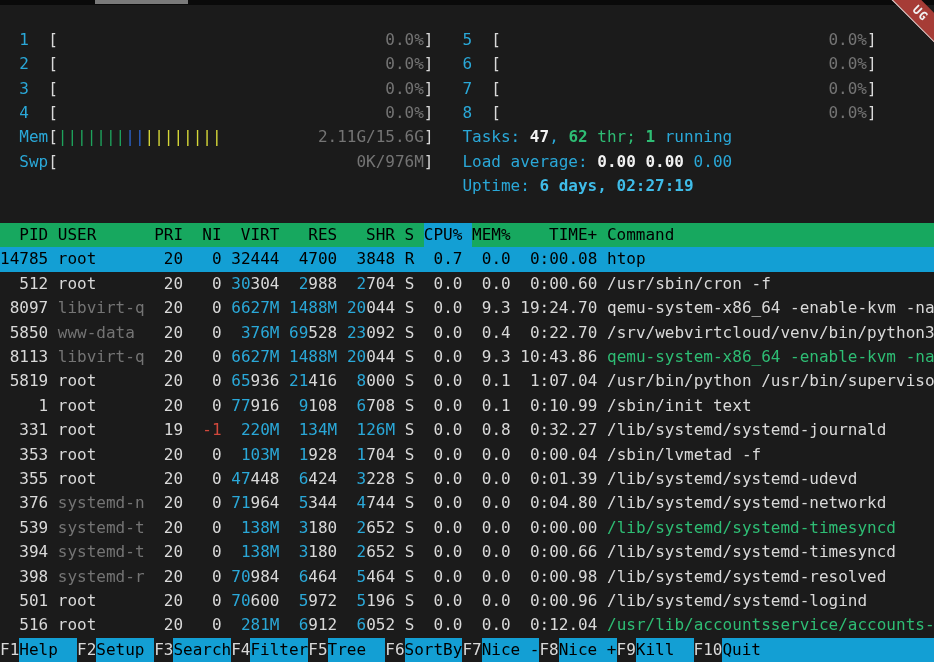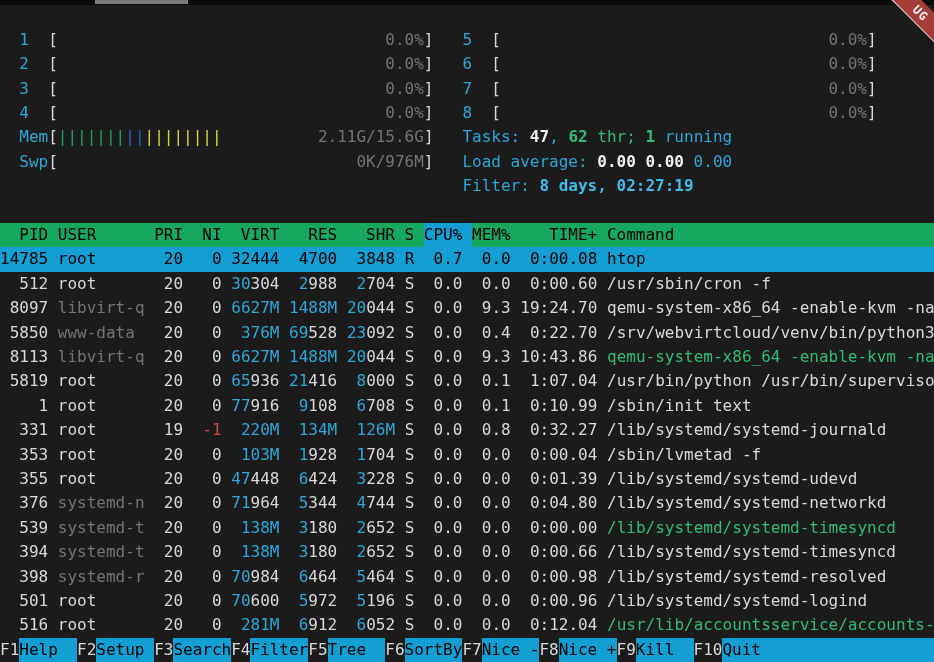--- a/index.html
+++ b/index.html
@@ -19,21 +19,21 @@
 <body>
 
 <div id="stage">
   <div id="term">
       <div class="row" style="top: 27.8px;"><span>  </span><span><span style="color: rgb(42, 168, 216);">1  </span><span style="color: rgb(217, 217, 217);">[</span><span style="color: rgb(116, 116, 116);">                                  0.0%</span><span style="color: rgb(217, 217, 217);">]</span></span><span>   </span><span><span style="color: rgb(42, 168, 216);">5  </span><span style="color: rgb(217, 217, 217);">[</span><span style="color: rgb(116, 116, 116);">                                  0.0%</span><span style="color: rgb(217, 217, 217);">]</span></span></div>
       <div class="row" style="top: 52.2px;"><span>  </span><span><span style="color: rgb(42, 168, 216);">2  </span><span style="color: rgb(217, 217, 217);">[</span><span style="color: rgb(116, 116, 116);">                                  0.0%</span><span style="color: rgb(217, 217, 217);">]</span></span><span>   </span><span><span style="color: rgb(42, 168, 216);">6  </span><span style="color: rgb(217, 217, 217);">[</span><span style="color: rgb(116, 116, 116);">                                  0.0%</span><span style="color: rgb(217, 217, 217);">]</span></span></div>
       <div class="row" style="top: 76.6px;"><span>  </span><span><span style="color: rgb(42, 168, 216);">3  </span><span style="color: rgb(217, 217, 217);">[</span><span style="color: rgb(116, 116, 116);">                                  0.0%</span><span style="color: rgb(217, 217, 217);">]</span></span><span>   </span><span><span style="color: rgb(42, 168, 216);">7  </span><span style="color: rgb(217, 217, 217);">[</span><span style="color: rgb(116, 116, 116);">                                  0.0%</span><span style="color: rgb(217, 217, 217);">]</span></span></div>
       <div class="row" style="top: 101px;"><span>  </span><span><span style="color: rgb(42, 168, 216);">4  </span><span style="color: rgb(217, 217, 217);">[</span><span style="color: rgb(116, 116, 116);">                                  0.0%</span><span style="color: rgb(217, 217, 217);">]</span></span><span>   </span><span><span style="color: rgb(42, 168, 216);">8  </span><span style="color: rgb(217, 217, 217);">[</span><span style="color: rgb(116, 116, 116);">                                  0.0%</span><span style="color: rgb(217, 217, 217);">]</span></span></div>
       <div class="row" style="top: 125.4px;"><span>  </span><span><span style="color: rgb(42, 168, 216);">Mem</span><span style="color: rgb(217, 217, 217);">[</span><span style="color: rgb(30, 163, 92);">|||||||</span><span style="color: rgb(43, 98, 200);">||</span><span style="color: rgb(214, 216, 56);">||||||||</span><span>          </span><span style="color: rgb(116, 116, 116);">2.11G/15.6G</span><span style="color: rgb(217, 217, 217);">]</span></span><span>   </span><span><span style="color: rgb(42, 168, 216);">Tasks: </span><span style="color: rgb(242, 242, 242); font-weight: bold;">47</span><span style="color: rgb(42, 168, 216);">, </span><span style="color: rgb(46, 189, 116); font-weight: bold;">62</span><span style="color: rgb(46, 189, 116);"> thr; </span><span style="color: rgb(46, 189, 116); font-weight: bold;">1</span><span style="color: rgb(42, 168, 216);"> running</span></span></div>
       <div class="row" style="top: 149.8px;"><span>  </span><span><span style="color: rgb(42, 168, 216);">Swp</span><span style="color: rgb(217, 217, 217);">[</span><span style="color: rgb(116, 116, 116);">                               0K/976M</span><span style="color: rgb(217, 217, 217);">]</span></span><span>   </span><span><span style="color: rgb(42, 168, 216);">Load average: </span><span style="color: rgb(242, 242, 242); font-weight: bold;">0.00</span><span> </span><span style="color: rgb(242, 242, 242); font-weight: bold;">0.00</span><span> </span><span style="color: rgb(42, 168, 216);">0.00</span></span></div>
-      <div class="row" style="top: 174.2px;"><span>                                                </span><span><span style="color: rgb(42, 168, 216);">Filter: </span><span style="color: rgb(63, 188, 232); font-weight: bold;">8 days, 02:27:19</span></span></div>
+      <div class="row" style="top: 174.2px;"><span>                                                </span><span><span style="color: rgb(42, 168, 216);">Uptime: </span><span style="color: rgb(63, 188, 232); font-weight: bold;">6 days, 02:27:19</span></span></div>
       <div class="row" style="top: 223px; background: rgb(23, 168, 95);"><span style="color: rgb(0, 0, 0);">  PID </span><span style="color: rgb(0, 0, 0);">USER      </span><span style="color: rgb(0, 0, 0);">PRI </span><span style="color: rgb(0, 0, 0);"> NI </span><span style="color: rgb(0, 0, 0);"> VIRT </span><span style="color: rgb(0, 0, 0);">  RES </span><span style="color: rgb(0, 0, 0);">  SHR </span><span style="color: rgb(0, 0, 0);">S </span><span class="blk" style="color: rgb(0, 0, 0); background: rgb(19, 159, 212);">CPU% </span><span style="color: rgb(0, 0, 0);">MEM% </span><span style="color: rgb(0, 0, 0);">   TIME+ </span><span style="color: rgb(0, 0, 0);">Command </span></div>
       <div class="row" style="top: 247.4px; background: rgb(19, 159, 212);"><span style="color: rgb(0, 0, 0);">14785</span><span> </span><span style="color: rgb(0, 0, 0);">root     </span><span> </span><span style="color: rgb(0, 0, 0);"> 20</span><span> </span><span style="color: rgb(0, 0, 0);">  0</span><span> </span><span><span style="color: rgb(0, 0, 0);">32444</span></span><span> </span><span><span style="color: rgb(0, 0, 0);"> 4700</span></span><span> </span><span><span style="color: rgb(0, 0, 0);"> 3848</span></span><span> </span><span style="color: rgb(0, 0, 0);">R</span><span> </span><span style="color: rgb(0, 0, 0);"> 0.7</span><span> </span><span style="color: rgb(0, 0, 0);"> 0.0</span><span> </span><span style="color: rgb(0, 0, 0);"> 0:00.08</span><span> </span><span style="color: rgb(0, 0, 0);">htop</span></div>
       <div class="row" style="top: 271.8px;"><span style="color: rgb(217, 217, 217);">  512</span><span> </span><span style="color: rgb(217, 217, 217);">root     </span><span> </span><span style="color: rgb(217, 217, 217);"> 20</span><span> </span><span style="color: rgb(217, 217, 217);">  0</span><span> </span><span><span style="color: rgb(42, 168, 216);">30</span><span style="color: rgb(217, 217, 217);">304</span></span><span> </span><span><span style="color: rgb(42, 168, 216);"> 2</span><span style="color: rgb(217, 217, 217);">988</span></span><span> </span><span><span style="color: rgb(42, 168, 216);"> 2</span><span style="color: rgb(217, 217, 217);">704</span></span><span> </span><span style="color: rgb(217, 217, 217);">S</span><span> </span><span style="color: rgb(217, 217, 217);"> 0.0</span><span> </span><span style="color: rgb(217, 217, 217);"> 0.0</span><span> </span><span style="color: rgb(217, 217, 217);"> 0:00.60</span><span> </span><span style="color: rgb(217, 217, 217);">/usr/sbin/cron -f</span></div>
       <div class="row" style="top: 296.2px;"><span style="color: rgb(217, 217, 217);"> 8097</span><span> </span><span style="color: rgb(116, 116, 116);">libvirt-q</span><span> </span><span style="color: rgb(217, 217, 217);"> 20</span><span> </span><span style="color: rgb(217, 217, 217);">  0</span><span> </span><span><span style="color: rgb(42, 168, 216);">6627M</span></span><span> </span><span><span style="color: rgb(42, 168, 216);">1488M</span></span><span> </span><span><span style="color: rgb(42, 168, 216);">20</span><span style="color: rgb(217, 217, 217);">044</span></span><span> </span><span style="color: rgb(217, 217, 217);">S</span><span> </span><span style="color: rgb(217, 217, 217);"> 0.0</span><span> </span><span style="color: rgb(217, 217, 217);"> 9.3</span><span> </span><span style="color: rgb(217, 217, 217);">19:24.70</span><span> </span><span style="color: rgb(217, 217, 217);">qemu-system-x86_64 -enable-kvm -na</span></div>
       <div class="row" style="top: 320.6px;"><span style="color: rgb(217, 217, 217);"> 5850</span><span> </span><span style="color: rgb(116, 116, 116);">www-data </span><span> </span><span style="color: rgb(217, 217, 217);"> 20</span><span> </span><span style="color: rgb(217, 217, 217);">  0</span><span> </span><span><span style="color: rgb(42, 168, 216);"> 376M</span></span><span> </span><span><span style="color: rgb(42, 168, 216);">69</span><span style="color: rgb(217, 217, 217);">528</span></span><span> </span><span><span style="color: rgb(42, 168, 216);">23</span><span style="color: rgb(217, 217, 217);">092</span></span><span> </span><span style="color: rgb(217, 217, 217);">S</span><span> </span><span style="color: rgb(217, 217, 217);"> 0.0</span><span> </span><span style="color: rgb(217, 217, 217);"> 0.4</span><span> </span><span style="color: rgb(217, 217, 217);"> 0:22.70</span><span> </span><span style="color: rgb(217, 217, 217);">/srv/webvirtcloud/venv/bin/python3</span></div>
       <div class="row" style="top: 345px;"><span style="color: rgb(217, 217, 217);"> 8113</span><span> </span><span style="color: rgb(116, 116, 116);">libvirt-q</span><span> </span><span style="color: rgb(217, 217, 217);"> 20</span><span> </span><span style="color: rgb(217, 217, 217);">  0</span><span> </span><span><span style="color: rgb(42, 168, 216);">6627M</span></span><span> </span><span><span style="color: rgb(42, 168, 216);">1488M</span></span><span> </span><span><span style="color: rgb(42, 168, 216);">20</span><span style="color: rgb(217, 217, 217);">044</span></span><span> </span><span style="color: rgb(217, 217, 217);">S</span><span> </span><span style="color: rgb(217, 217, 217);"> 0.0</span><span> </span><span style="color: rgb(217, 217, 217);"> 9.3</span><span> </span><span style="color: rgb(217, 217, 217);">10:43.86</span><span> </span><span style="color: rgb(46, 189, 116);">qemu-system-x86_64 -enable-kvm -na</span></div>
       <div class="row" style="top: 369.4px;"><span style="color: rgb(217, 217, 217);"> 5819</span><span> </span><span style="color: rgb(217, 217, 217);">root     </span><span> </span><span style="color: rgb(217, 217, 217);"> 20</span><span> </span><span style="color: rgb(217, 217, 217);">  0</span><span> </span><span><span style="color: rgb(42, 168, 216);">65</span><span style="color: rgb(217, 217, 217);">936</span></span><span> </span><span><span style="color: rgb(42, 168, 216);">21</span><span style="color: rgb(217, 217, 217);">416</span></span><span> </span><span><span style="color: rgb(42, 168, 216);"> 8</span><span style="color: rgb(217, 217, 217);">000</span></span><span> </span><span style="color: rgb(217, 217, 217);">S</span><span> </span><span style="color: rgb(217, 217, 217);"> 0.0</span><span> </span><span style="color: rgb(217, 217, 217);"> 0.1</span><span> </span><span style="color: rgb(217, 217, 217);"> 1:07.04</span><span> </span><span style="color: rgb(217, 217, 217);">/usr/bin/python /usr/bin/superviso</span></div>
       <div class="row" style="top: 393.8px;"><span style="color: rgb(217, 217, 217);">    1</span><span> </span><span style="color: rgb(217, 217, 217);">root     </span><span> </span><span style="color: rgb(217, 217, 217);"> 20</span><span> </span><span style="color: rgb(217, 217, 217);">  0</span><span> </span><span><span style="color: rgb(42, 168, 216);">77</span><span style="color: rgb(217, 217, 217);">916</span></span><span> </span><span><span style="color: rgb(42, 168, 216);"> 9</span><span style="color: rgb(217, 217, 217);">108</span></span><span> </span><span><span style="color: rgb(42, 168, 216);"> 6</span><span style="color: rgb(217, 217, 217);">708</span></span><span> </span><span style="color: rgb(217, 217, 217);">S</span><span> </span><span style="color: rgb(217, 217, 217);"> 0.0</span><span> </span><span style="color: rgb(217, 217, 217);"> 0.1</span><span> </span><span style="color: rgb(217, 217, 217);"> 0:10.99</span><span> </span><span style="color: rgb(217, 217, 217);">/sbin/init text</span></div>
       <div class="row" style="top: 418.2px;"><span style="color: rgb(217, 217, 217);">  331</span><span> </span><span style="color: rgb(217, 217, 217);">root     </span><span> </span><span style="color: rgb(217, 217, 217);"> 19</span><span> </span><span style="color: rgb(208, 72, 60);"> -1</span><span> </span><span><span style="color: rgb(42, 168, 216);"> 220M</span></span><span> </span><span><span style="color: rgb(42, 168, 216);"> 134M</span></span><span> </span><span><span style="color: rgb(42, 168, 216);"> 126M</span></span><span> </span><span style="color: rgb(217, 217, 217);">S</span><span> </span><span style="color: rgb(217, 217, 217);"> 0.0</span><span> </span><span style="color: rgb(217, 217, 217);"> 0.8</span><span> </span><span style="color: rgb(217, 217, 217);"> 0:32.27</span><span> </span><span style="color: rgb(217, 217, 217);">/lib/systemd/systemd-journald</span></div>
       <div class="row" style="top: 442.6px;"><span style="color: rgb(217, 217, 217);">  353</span><span> </span><span style="color: rgb(217, 217, 217);">root     </span><span> </span><span style="color: rgb(217, 217, 217);"> 20</span><span> </span><span style="color: rgb(217, 217, 217);">  0</span><span> </span><span><span style="color: rgb(42, 168, 216);"> 103M</span></span><span> </span><span><span style="color: rgb(42, 168, 216);"> 1</span><span style="color: rgb(217, 217, 217);">928</span></span><span> </span><span><span style="color: rgb(42, 168, 216);"> 1</span><span style="color: rgb(217, 217, 217);">704</span></span><span> </span><span style="color: rgb(217, 217, 217);">S</span><span> </span><span style="color: rgb(217, 217, 217);"> 0.0</span><span> </span><span style="color: rgb(217, 217, 217);"> 0.0</span><span> </span><span style="color: rgb(217, 217, 217);"> 0:00.04</span><span> </span><span style="color: rgb(217, 217, 217);">/sbin/lvmetad -f</span></div>

